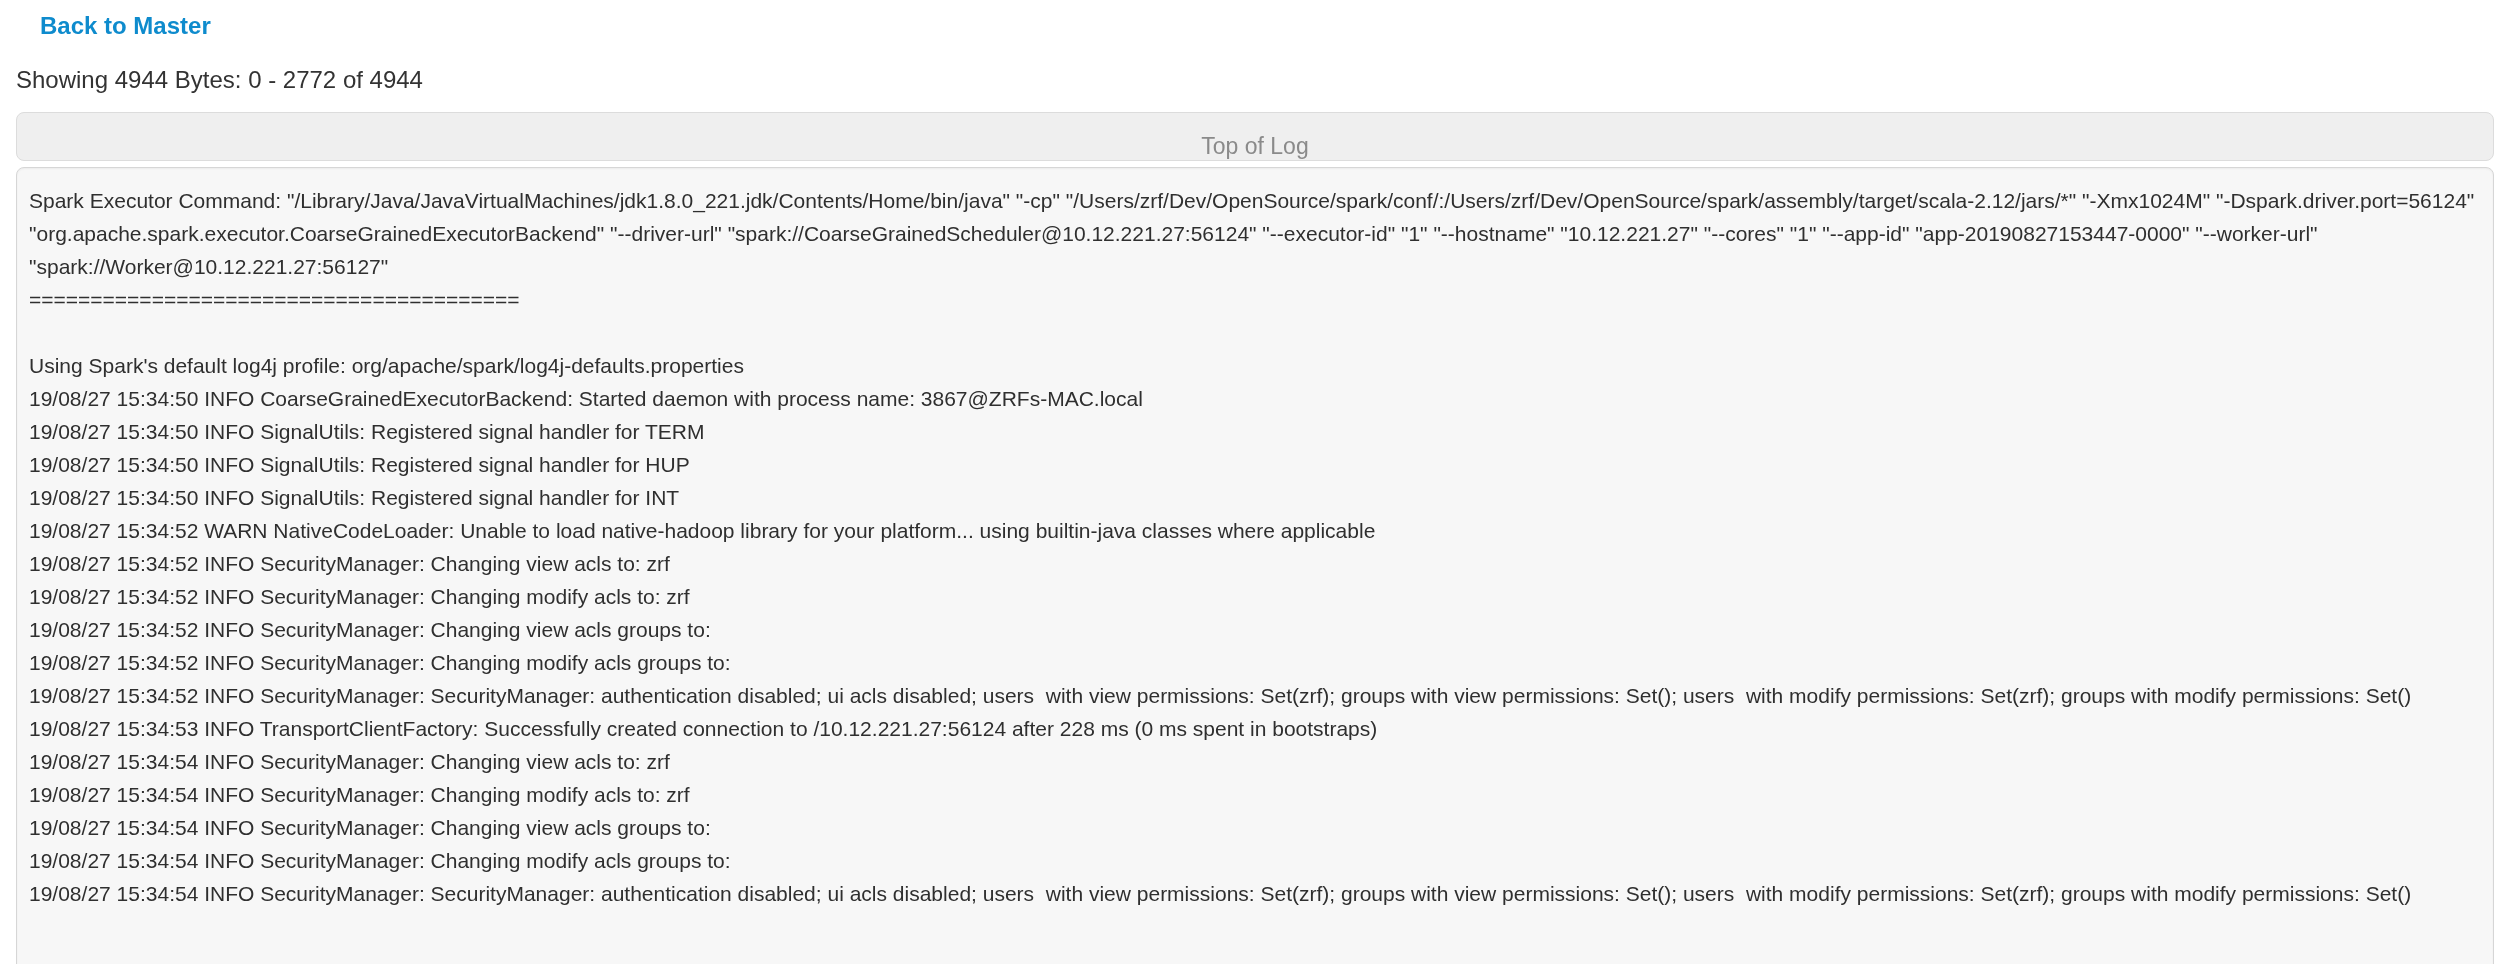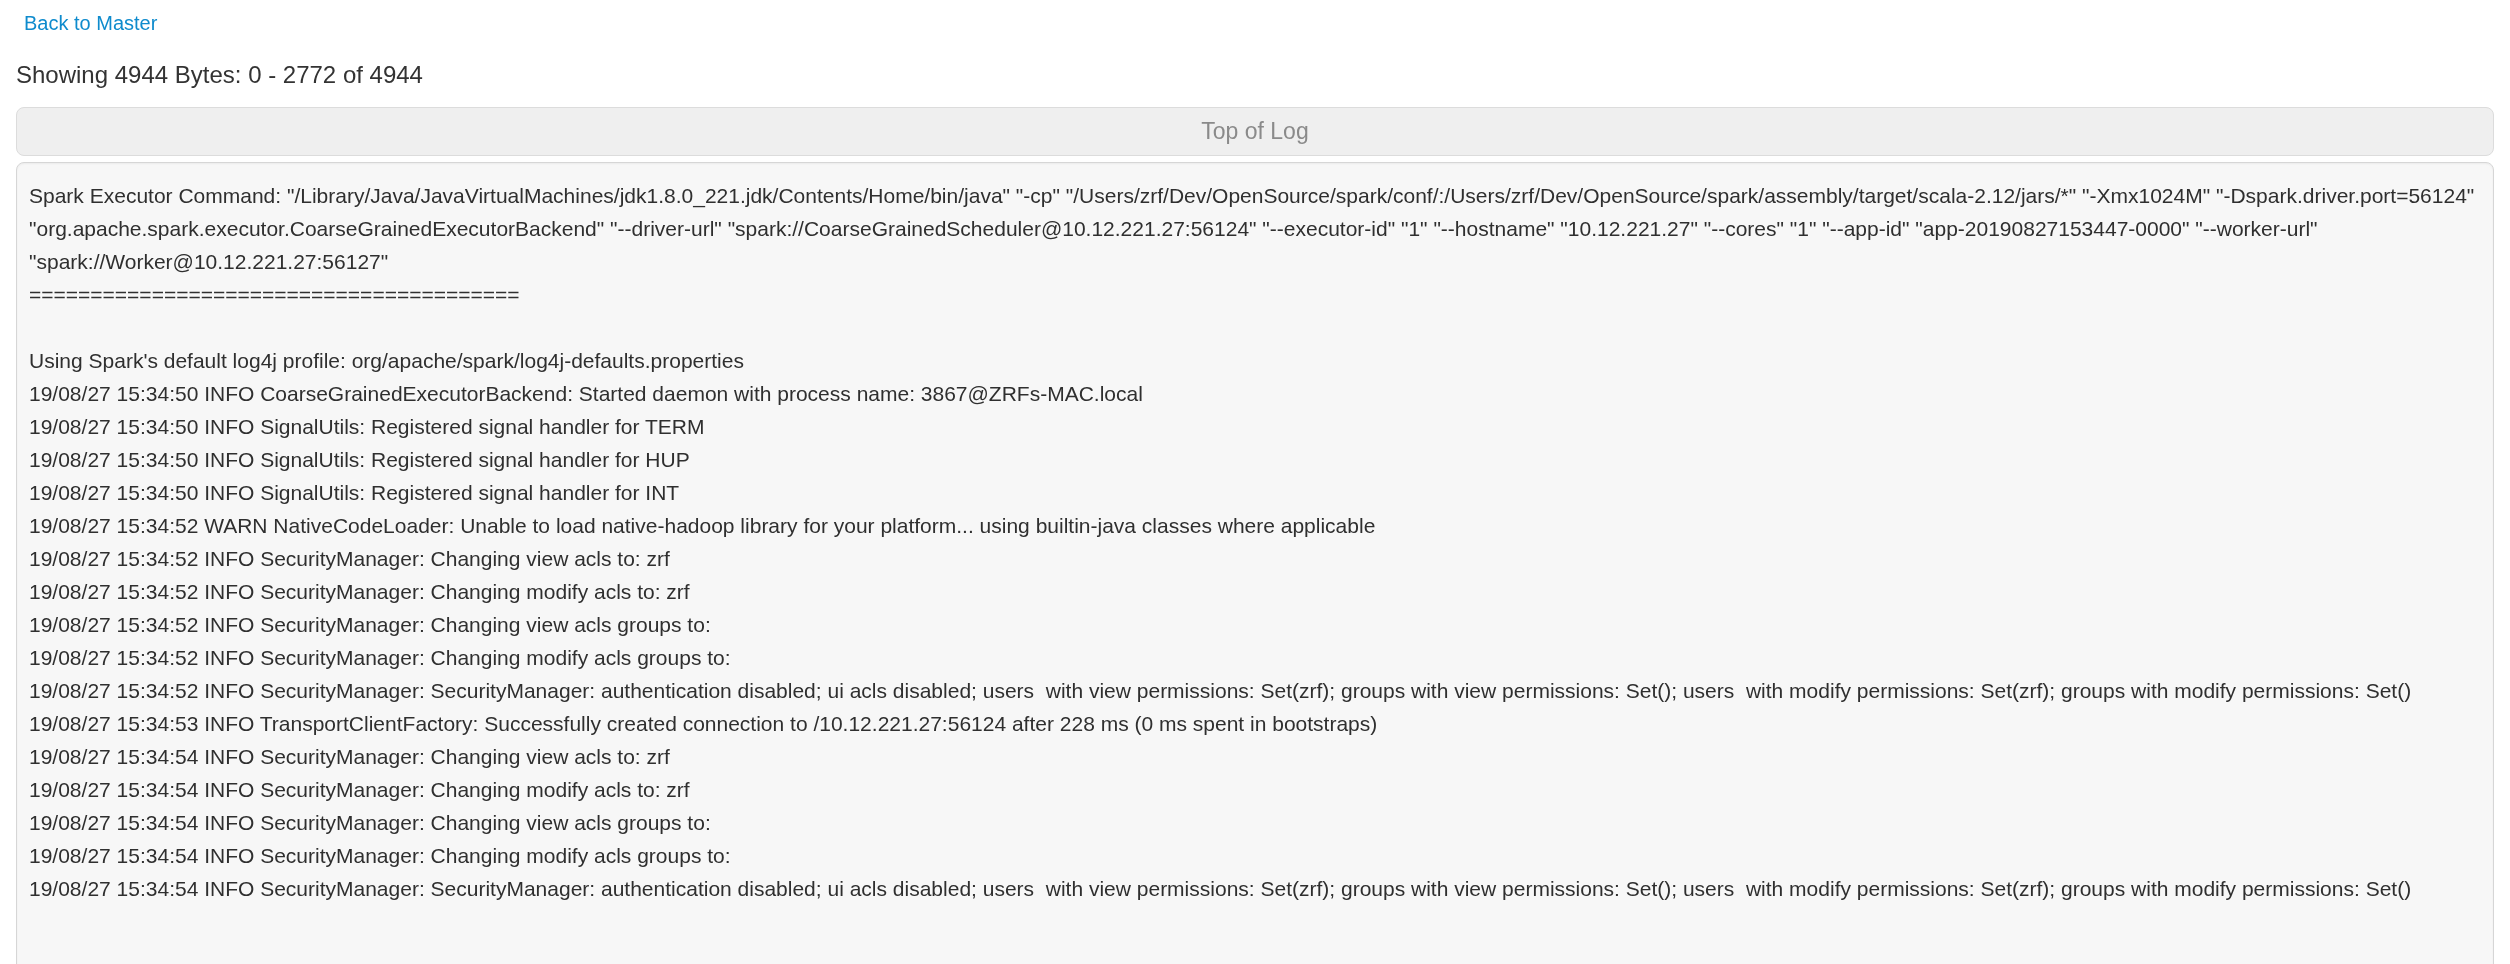--- a/index.html
+++ b/index.html
@@ -6,39 +6,40 @@
   html, body {
     width: 2510px;
     height: 964px;
     overflow: hidden;
     background: #ffffff;
     font-family: "Liberation Sans", "DejaVu Sans", sans-serif;
   }
   .page { padding: 12px 16px 0 16px; }
   .back-link {
     display: inline-block;
-    margin-left: 8px;
-    font-size: 20px;
+    margin-left: 24px;
+    font-size: 24px;
     color: #0e8bcd;
     text-decoration: none;
     cursor: pointer;
+    font-weight: bold;
   }
   .byte-info {
     margin: 26px 0 0 0;
     font-size: 24px;
     color: #333333;
   }
   .top-bar {
     margin-top: 18px;
     height: 49px;
     background: #efefef;
     border: 1px solid #dcdcdc;
     border-radius: 8px;
     display: flex;
-    align-items: center;
+    align-items: flex-end;
     justify-content: center;
     cursor: pointer;
   }
   .top-bar span {
     font-size: 23px;
     color: #8a8a8a;
   }
   .log-box {
     margin-top: 6px;
     height: 1400px;

